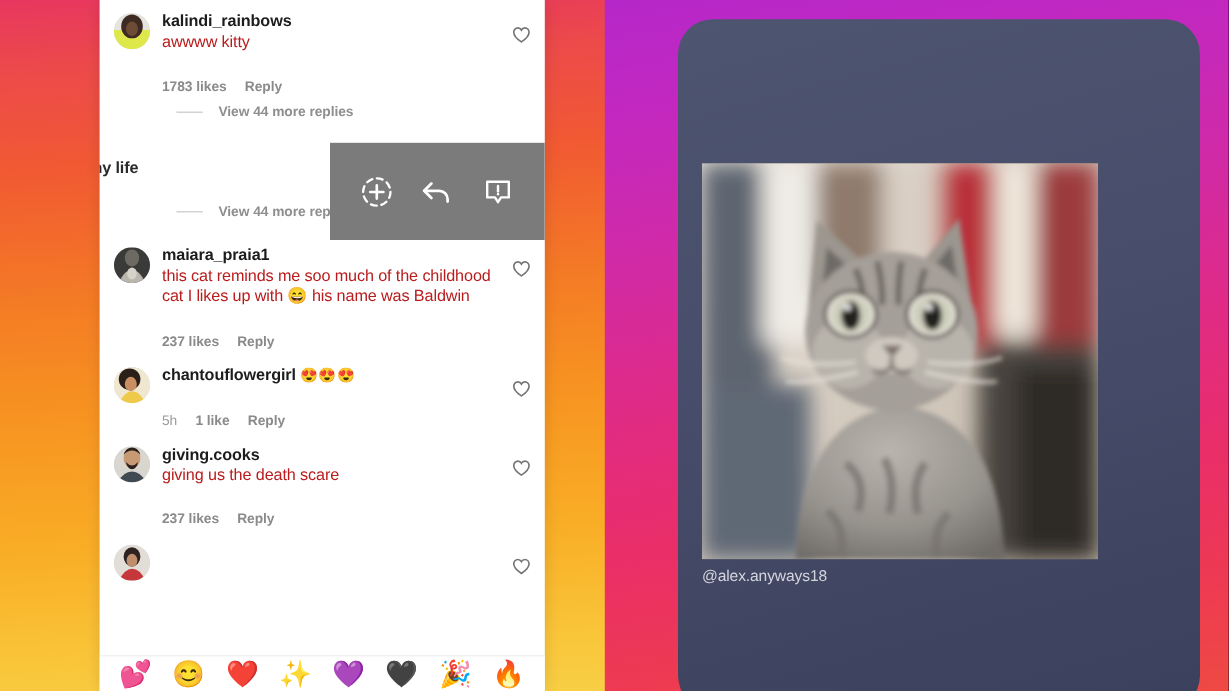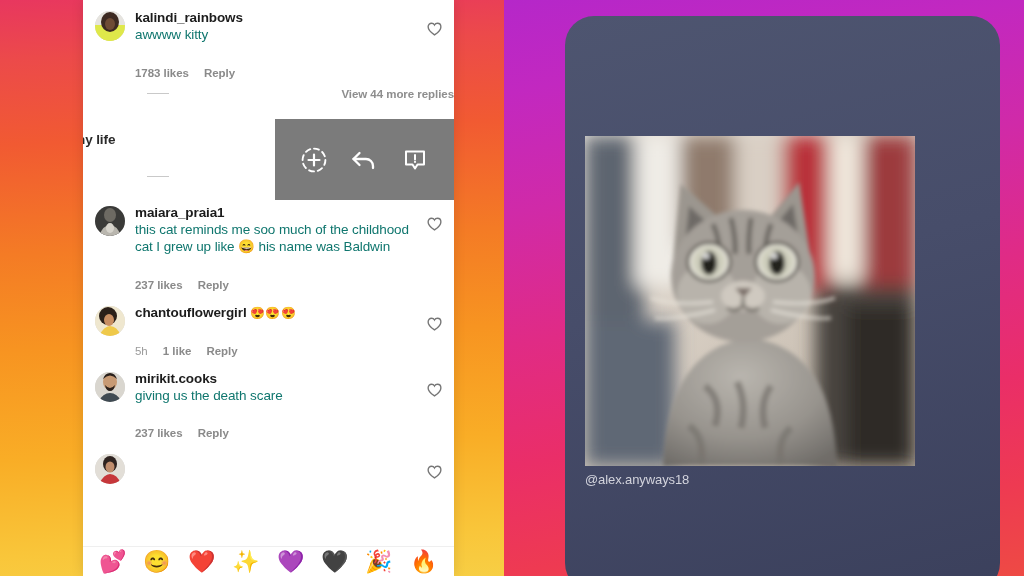--- a/index.html
+++ b/index.html
@@ -77,21 +77,21 @@
     font-size: 13.5px;
     font-weight: 700;
     color: #1c1c1c;
     letter-spacing: -0.1px;
     line-height: 17px;
     white-space: nowrap;
   }
   .c-emoji { font-size: 12px; letter-spacing: 0.5px; }
   .c-text {
     font-size: 13.5px;
-    color: #0f766e;
+    color: #b91c1c;
     line-height: 17.5px;
     letter-spacing: -0.1px;
     word-wrap: break-word;
   }
   .c-meta {
     margin-top: 23px;
     font-size: 11.5px;
     color: #9a9a9a;
     letter-spacing: -0.05px;
   }
@@ -108,21 +108,20 @@
   .like-heart svg { display: block; width: 100%; height: 100%; }
 
   .view-replies {
     display: flex;
     align-items: center;
     padding: 5px 0 12px 64px;
     font-size: 11.5px;
     font-weight: 700;
     color: #8e8e8e;
     letter-spacing: -0.05px;
-    justify-content: space-between;
   }
   .view-replies .rule {
     display: inline-block;
     width: 22px; height: 1px;
     background: #c9c9c9;
     margin-right: 13px;
   }
 
   
   .clipped-row {
@@ -276,21 +275,21 @@
       <div class="avatar">
         <svg viewBox="0 0 30 30" xmlns="http://www.w3.org/2000/svg">
           <rect width="30" height="30" fill="#3a3a38"></rect>
           <ellipse cx="15" cy="9" rx="6" ry="7" fill="#6d6a63"></ellipse>
           <path d="M4 30 q4 -11 11 -11 q7 0 11 11 Z" fill="#b9b6ae"></path>
           <ellipse cx="15" cy="22" rx="4" ry="5" fill="#d6d3cb"></ellipse>
         </svg>
       </div>
       <div class="c-body">
         <div class="c-user">maiara_praia1</div>
-        <div class="c-text">this cat reminds me soo much of the childhood cat I grew up like 😄 his name was Baldwin</div>
+        <div class="c-text">this cat reminds me soo much of the childhood cat I likes up with 😄 his name was Baldwin</div>
         <div class="c-meta">
           <span class="strong">237 likes</span>
           <span class="reply">Reply</span>
         </div>
       </div>
       <span class="like-heart">
         <svg viewBox="0 0 24 22" fill="none" stroke="currentColor" stroke-width="2.2" xmlns="http://www.w3.org/2000/svg">
           <path d="M12 20.5 C12 20.5 1.8 13.8 1.8 7.6 C1.8 4.3 4.3 1.8 7.3 1.8 C9.5 1.8 11.2 3.1 12 4.6 C12.8 3.1 14.5 1.8 16.7 1.8 C19.7 1.8 22.2 4.3 22.2 7.6 C22.2 13.8 12 20.5 12 20.5 Z"></path>
         </svg>
       </span>
@@ -327,21 +326,21 @@
       <div class="avatar">
         <svg viewBox="0 0 30 30" xmlns="http://www.w3.org/2000/svg">
           <rect width="30" height="30" fill="#d9d6cf"></rect>
           <ellipse cx="15" cy="10" rx="7" ry="8" fill="#c79a74"></ellipse>
           <path d="M8 7 q7 -7 14 0 q-2 -6 -7 -6 q-5 0 -7 6 Z" fill="#2a211c"></path>
           <path d="M10 13 q5 6 10 0 q-1 6 -5 6 q-4 0 -5 -6 Z" fill="#2a211c"></path>
           <path d="M3 30 q5 -9 12 -9 q7 0 12 9 Z" fill="#3f4a52"></path>
         </svg>
       </div>
       <div class="c-body">
-        <div class="c-user">mirikit.cooks</div>
+        <div class="c-user">giving.cooks</div>
         <div class="c-text">giving us the death scare</div>
         <div class="c-meta">
           <span class="strong">237 likes</span>
           <span class="reply">Reply</span>
         </div>
       </div>
       <span class="like-heart">
         <svg viewBox="0 0 24 22" fill="none" stroke="currentColor" stroke-width="2.2" xmlns="http://www.w3.org/2000/svg">
           <path d="M12 20.5 C12 20.5 1.8 13.8 1.8 7.6 C1.8 4.3 4.3 1.8 7.3 1.8 C9.5 1.8 11.2 3.1 12 4.6 C12.8 3.1 14.5 1.8 16.7 1.8 C19.7 1.8 22.2 4.3 22.2 7.6 C22.2 13.8 12 20.5 12 20.5 Z"></path>
         </svg>

